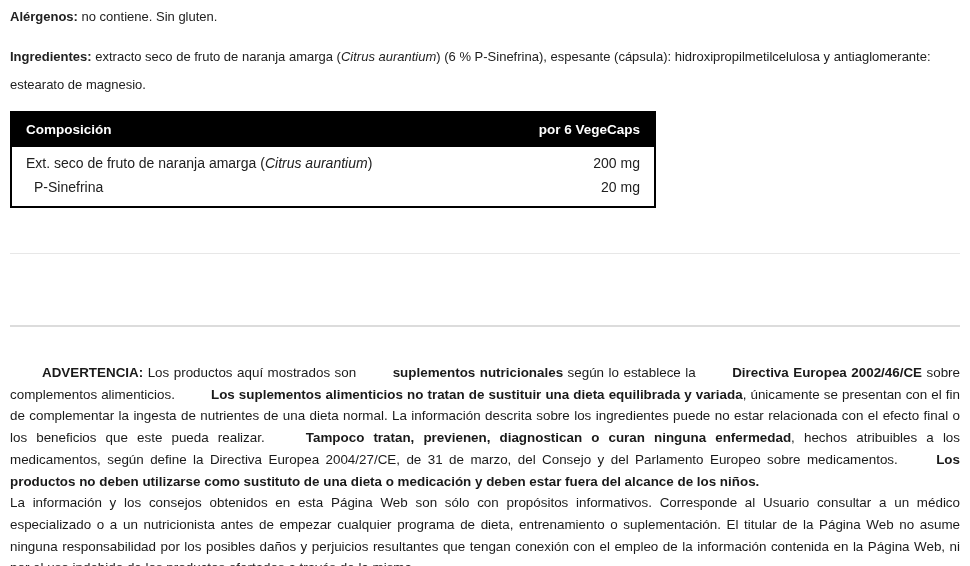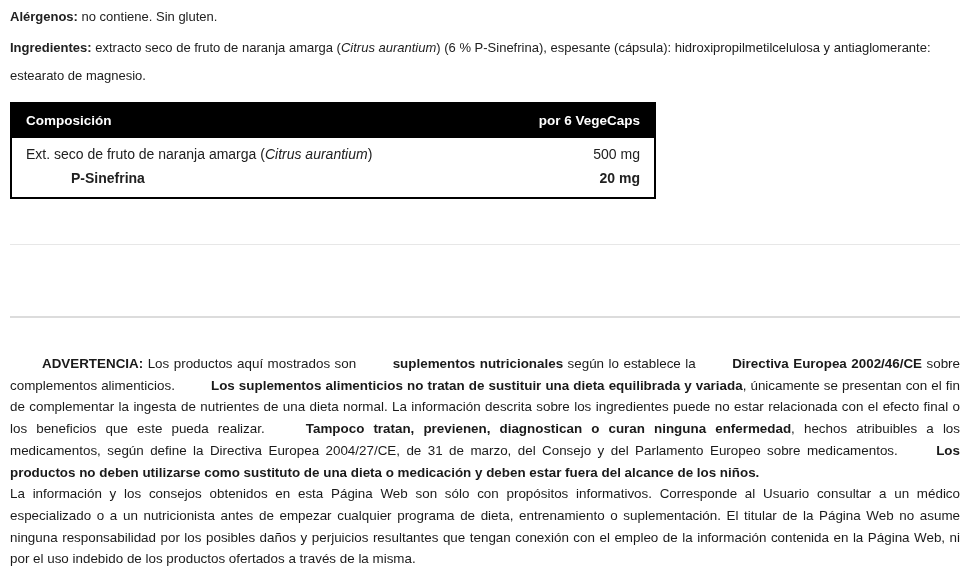--- a/index.html
+++ b/index.html
@@ -17,21 +17,21 @@
     padding: 0 10px;
     box-sizing: border-box;
   }
   
   .info-line {
     font-size: 13px;
     line-height: 28px;
     margin: 0;
   }
   .allergens-line { margin-top: 5px; line-height: 24px; }
-  .ingredients-line { margin-top: 5px; max-width: 950px; }
+  .ingredients-line { margin-top: 14px; max-width: 950px; }
   .info-label { font-weight: bold; }
   em.latin { font-style: italic; }
 
   
   .comp-table {
     margin-top: 12px;
     width: 646px;
     border: 2px solid #000000;
     box-sizing: border-box;
     background: #ffffff;
@@ -54,21 +54,21 @@
   }
   .comp-row {
     display: flex;
     align-items: flex-end;
     justify-content: space-between;
     padding: 3px 14px;
     font-size: 14px;
     line-height: 18px;
   }
   .comp-row .row-amount { text-align: right; white-space: nowrap; }
-  .comp-row.bold-row { font-weight: bold; margin-left: 37px; }
+  .comp-row.bold-row { font-weight: normal; }
   .comp-row.bold-row .row-name { padding-left: 8px; }
 
   
   .divider-1 {
     margin-top: 45px;
     height: 0;
     border-top: 1px solid #e7e7e7;
   }
   .divider-2 {
     margin-top: 71px;
@@ -100,21 +100,21 @@
   <p class="info-line ingredients-line"><span class="info-label">Ingredientes:</span><span> extracto seco de fruto de naranja amarga (</span><em class="latin">Citrus aurantium</em><span>) (6 % P-Sinefrina), espesante (cápsula): hidroxipropilmetilcelulosa y antiaglomerante: estearato de magnesio.</span></p>
 
   <div class="comp-table">
     <div class="comp-table-header">
       <span>Composición</span>
       <span>por 6 VegeCaps</span>
     </div>
     <div class="comp-table-body">
       <div class="comp-row">
         <span class="row-name"><span>Ext. seco de fruto de naranja amarga (</span><em class="latin">Citrus aurantium</em><span>)</span></span>
-        <span class="row-amount">500 mg</span>
+        <span class="row-amount">200 mg</span>
       </div>
       <div class="comp-row bold-row">
         <span class="row-name">P-Sinefrina</span>
         <span class="row-amount">20 mg</span>
       </div>
     </div>
   </div>
 
   <div class="divider-1"></div>
   <div class="divider-2"></div>

